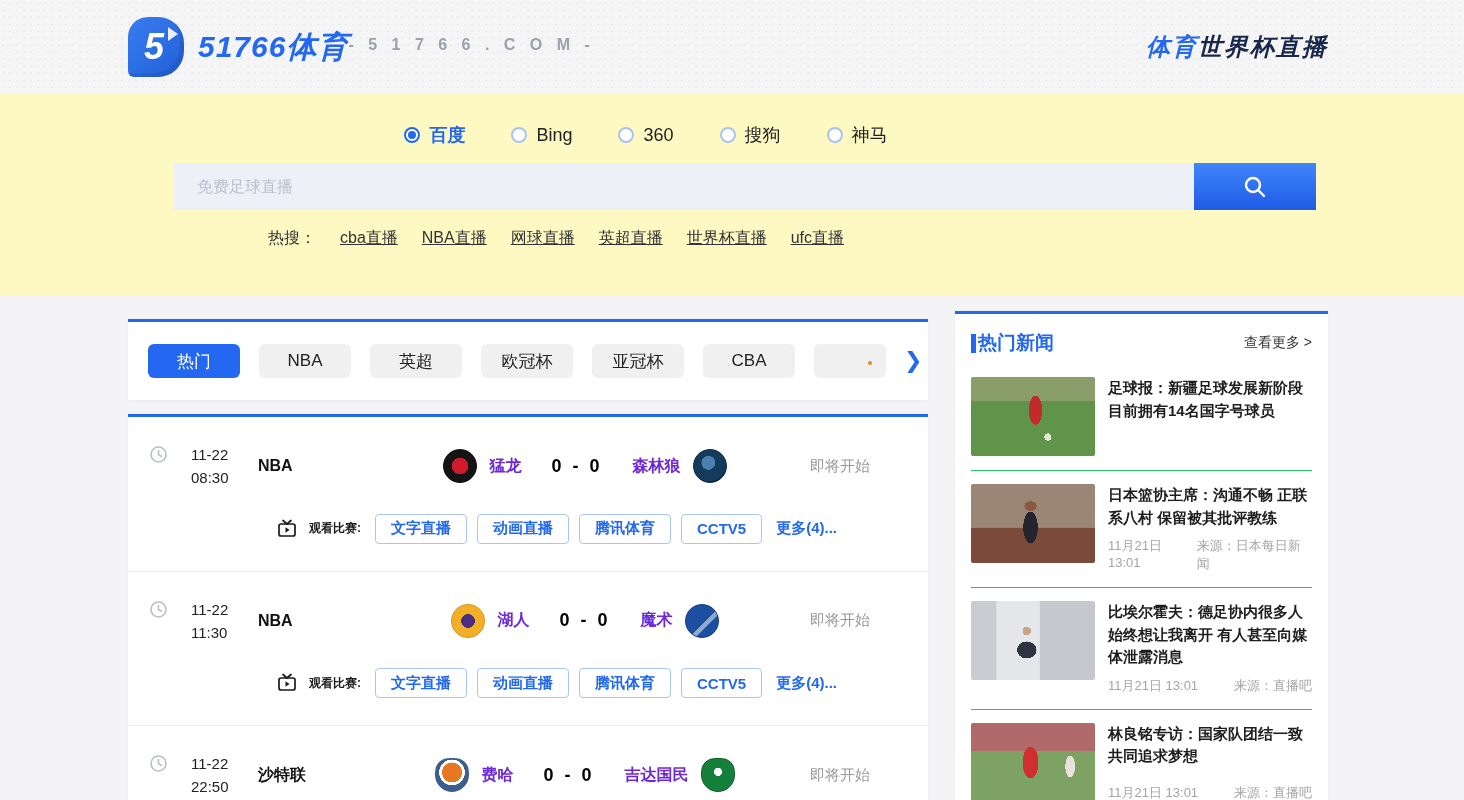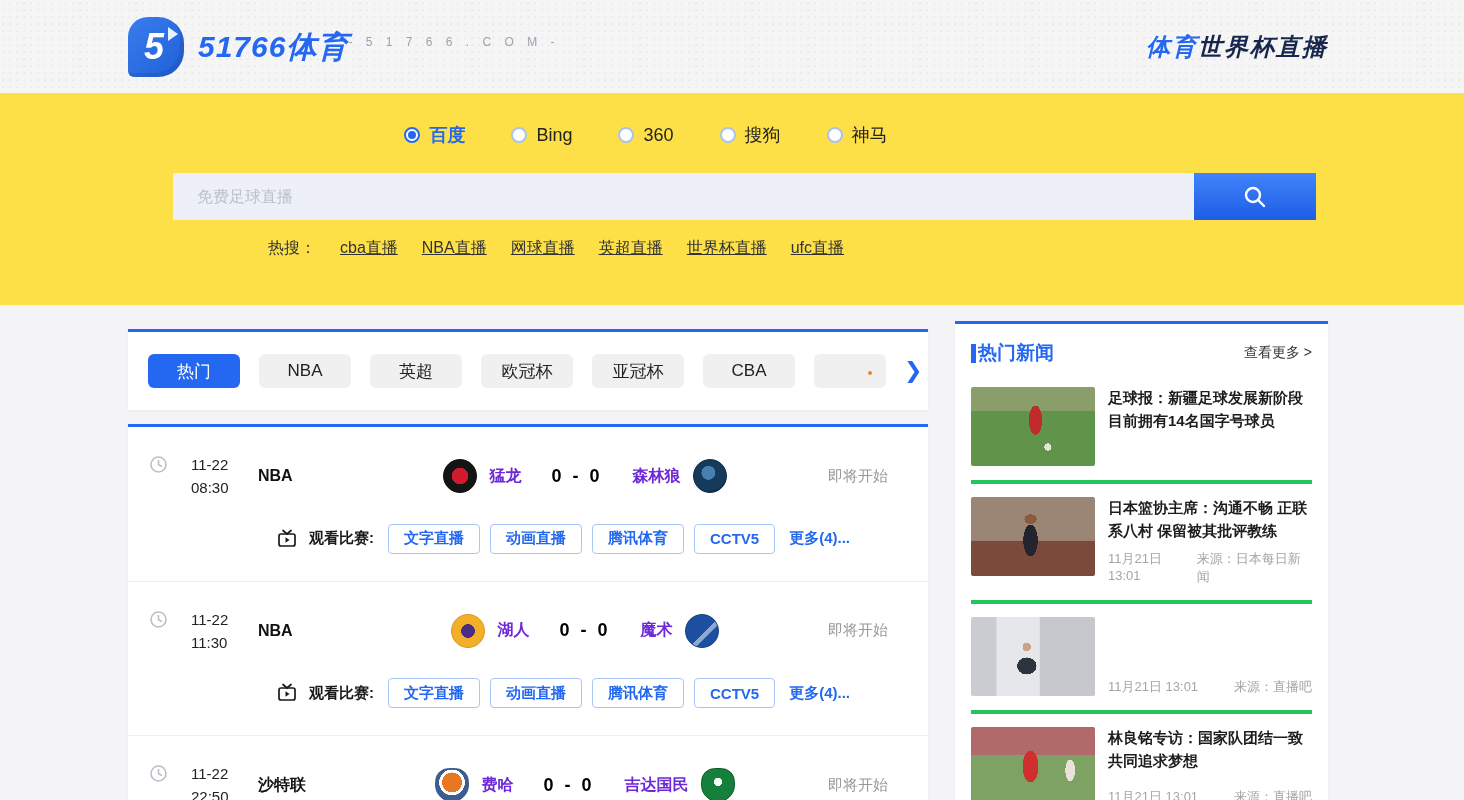--- a/index.html
+++ b/index.html
@@ -21,35 +21,35 @@
     display:flex; align-items:center; justify-content:center;
     box-shadow:inset -4px -4px 0 rgba(0,0,0,.08);
   }
   .logo-badge .five { color:#fff; font-size:36px; font-weight:bold; font-style:italic; transform:translateX(-2px); }
   .logo-badge::after {
     content:""; position:absolute; right:6px; top:10px;
     border-left:10px solid #fff; border-top:7px solid transparent; border-bottom:7px solid transparent; opacity:.9;
   }
   .logo-texts { display:flex; flex-direction:row; line-height:1.1; }
   .logo-title { font-size:30px; font-weight:bold; font-style:italic; color:#2468f2; letter-spacing:1px; }
-  .logo-domain { font-size:12px; color:#9aa2ad; letter-spacing:5px; margin-top:6px; font-weight:normal; }
+  .logo-domain { font-size:16px; color:#9aa2ad; letter-spacing:5px; margin-top:6px; font-weight:bold; }
   .tagline { font-size:24px; font-weight:bold; font-style:italic; letter-spacing:2px; }
   .tagline .hl { color:#2468f2; }
   .tagline .rest { color:#17264a; }
 
   
-  .search-section { background:#fde047; padding:30px 0 46px; }
+  .search-section { background:#fef9c3; padding:30px 0 46px; }
   .engine-row { width:1008px; margin:0 auto; display:flex; justify-content:center; gap:46px; position:relative; left:-86px; }
   .engine { display:flex; align-items:center; gap:9px; cursor:pointer; font-size:18px; color:#222; }
   .radio { width:16px; height:16px; border-radius:50%; border:2px solid #a9c3f0; background:#fff; display:inline-block; }
   .engine.selected .radio { border:2px solid #2468f2; position:relative; }
   .engine.selected .radio::after { content:""; position:absolute; left:2px; top:2px; width:8px; height:8px; border-radius:50%; background:#2468f2; }
   .engine.selected { color:#2468f2; font-weight:bold; }
 
-  .search-bar { width:1168px; height:47px; margin:26px auto 0; display:flex;padding-left:25px; }
+  .search-bar { width:1168px; height:47px; margin:16px auto 0; display:flex;padding-left:25px; }
   .search-input {
     flex:1; border:none; outline:none; background:#edf1f7; font-size:16px; padding:0 24px;
     color:#333; font-family:inherit;
   }
   .search-input::placeholder { color:#b9c1cd; }
   .search-btn {
     width:122px; height:47px; border:none; cursor:pointer;
     background:linear-gradient(180deg,#4184fa,#1e5ce6);
     display:flex; align-items:center; justify-content:center;
   }
@@ -82,25 +82,25 @@
   .time-col { display:flex; gap:24px; width:108px; }
   .clock-icon { margin-top:3px; flex:none; }
   .dt { font-size:15px; color:#222; line-height:1.55; }
   .league { width:126px; font-size:16px; font-weight:bold; color:#111; }
   .match-center { flex:1; display:flex; align-items:center; justify-content:center; }
   .team-name { font-size:16px; font-weight:bold; color:#6d28d9; }
   .team-logo { width:34px; height:34px; border-radius:50%; flex:none; }
   .home-logo { margin-right:12px; }
   .away-logo { margin-left:12px; }
   .score { font-size:18px; font-weight:bold; color:#000; margin:0 30px; letter-spacing:3px; white-space:nowrap; }
-  .status { width:96px; text-align:center; color:#999; font-size:15px; margin-left:24px; white-space:nowrap; }
+  .status { width:96px; text-align:left; color:#999; font-size:15px; margin-left:24px; white-space:nowrap; }
 
   .row-watch { display:flex; align-items:center; margin-top:24px; padding-left:127px; gap:10px; }
   .tv-icon { flex:none; margin-right:2px; }
-  .watch-label { font-size:15px; font-weight:bold; color:#1a1a1a; margin-right:4px; white-space:nowrap; }
+  .watch-label { font-size:12px; font-weight:bold; color:#1a1a1a; margin-right:4px; white-space:nowrap; }
   .watch-btn {
     height:30px; padding:0 15px; background:#fff; border:1px solid #a9c6f7; border-radius:4px;
     color:#2368f0; font-size:15px; font-weight:bold; cursor:pointer; font-family:inherit;
     display:inline-flex; align-items:center; white-space:nowrap;
   }
   .more-link { color:#2368f0; font-size:15px; font-weight:bold; cursor:pointer; margin-left:4px; white-space:nowrap; }
 
   
   .logo-raptors      { background:radial-gradient(circle at 50% 50%, #d11a2e 0 36%, #141414 37%); border:1px solid #0d0d0d; }
   .logo-timberwolves { background:radial-gradient(circle at 45% 40%, #4a7fae 0 26%, #143a5c 27% 70%, #0e2a44 71%); border:1px solid #0e2a44; }
@@ -109,21 +109,21 @@
   .logo-alfeiha      { background:radial-gradient(circle at 50% 42%, #e87722 0 40%, #fff 41% 52%, #3e5d8f 53%); border:1px solid #3e5d8f; border-radius:40% 40% 50% 50%; }
   .logo-alahli       { background:radial-gradient(circle at 50% 40%, #ffffff 0 16%, #15803c 17% 78%, #0c5b29 79%); border:1px solid #0c5b29; border-radius:40% 40% 50% 50%; }
 
   
   .col-side { width:373px; }
   .side-card { padding:0 16px 6px; }
   .side-head { display:flex; align-items:center; justify-content:space-between; padding:16px 0 8px; }
   .side-title { display:flex; align-items:center; gap:2px; font-size:19px; font-weight:bold; color:#2468f2; }
   .side-title .bar { width:5px; height:19px; background:#2468f2; display:inline-block; }
   .side-more { font-size:14px; color:#333; cursor:pointer; }
-  .news-item { display:flex; gap:13px; padding:13px 0 14px; border-bottom:4px solid #22c55e; cursor:pointer; }
+  .news-item { display:flex; gap:13px; padding:13px 0 14px; border-bottom:1px solid #22c55e; cursor:pointer; }
   .news-item:last-child { border-bottom:none; }
   .news-thumb { width:124px; height:79px; flex:none; border-radius:2px; }
   .news-body { flex:1; display:flex; flex-direction:column; }
   .news-title { font-size:15px; font-weight:bold; color:#1d1d1d; line-height:1.5; }
   .news-meta { margin-top:auto; display:flex; justify-content:space-between; font-size:13px; color:#a5a5a5; padding-top:8px; }
 
   .thumb-soccer-player-red {
     background:
       radial-gradient(ellipse 11px 24px at 52% 42%, #c22b2b 0 60%, transparent 61%),
       radial-gradient(circle 6px at 62% 76%, #e8e4da 0 60%, transparent 61%),
@@ -353,20 +353,21 @@
           <div class="news-meta">
             <span>11月21日 13:01</span>
             <span>来源：日本每日新闻</span>
           </div>
         </div>
       </div>
 
       <div class="news-item">
         <div class="news-thumb thumb-press-conference"></div>
         <div class="news-body">
+          <div class="news-title">比埃尔霍夫：德足协内很多人始终想让我离开 有人甚至向媒体泄露消息</div>
           <div class="news-meta">
             <span>11月21日 13:01</span>
             <span>来源：直播吧</span>
           </div>
         </div>
       </div>
 
       <div class="news-item">
         <div class="news-thumb thumb-celebration-red"></div>
         <div class="news-body">

